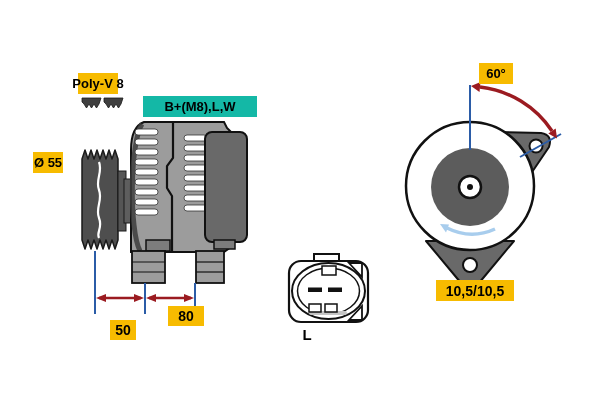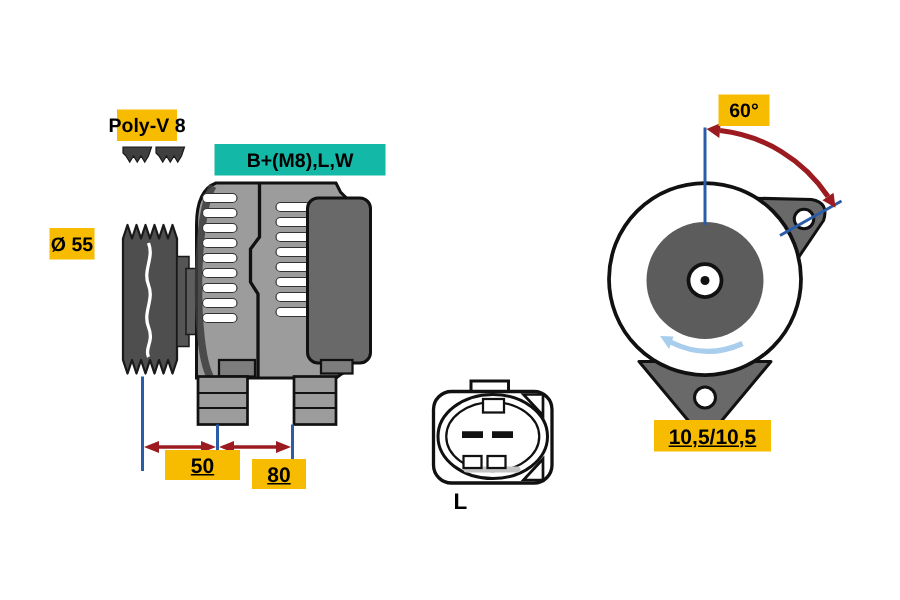--- a/index.html
+++ b/index.html
@@ -5,21 +5,21 @@
   html,body{margin:0;padding:0;}
   body{width:600px;height:400px;background:#ffffff;font-family:"Liberation Sans",sans-serif;overflow:hidden;}
   #stage{position:relative;width:600px;height:400px;background:#ffffff;}
   #drawing{position:absolute;left:0;top:0;}
   .lbl{position:absolute;display:flex;align-items:center;justify-content:center;
        font-weight:bold;color:#000;white-space:nowrap;line-height:1;}
   .lbl-yellow{background:#F7BB00;}
   .lbl-blue{background:#14b8a6;}
   .lbl-plain{background:transparent;font-weight:600;}
   .fs13{font-size:13px;}
-  .fs14{font-size:14px;text-decoration:underline;}
+  .fs14{font-size:14px;}
   .fs15{font-size:15px;}
 </style>
 </head>
 <body>
 
 <div id="stage">
 
   <svg id="drawing" width="600" height="400" viewBox="0 0 600 400">
 
     <g>
@@ -134,21 +134,21 @@
       <rect x="325" y="304" width="12" height="8" fill="#ffffff" stroke="#111111" stroke-width="1.5"></rect>
     </g>
   </svg>
 
   <div class="lbl lbl-yellow fs13" style="left:78px;top:73px;width:40px;height:21px;">Poly-V 8</div>
 
   <div class="lbl lbl-blue fs13" style="left:143px;top:96px;width:114px;height:21px;">B+(M8),L,W</div>
 
   <div class="lbl lbl-yellow fs13" style="left:33px;top:152px;width:30px;height:21px;">Ø 55</div>
 
-  <div class="lbl lbl-yellow fs14" style="left:110px;top:300px;width:50px;height:20px;">50</div>
+  <div class="lbl lbl-yellow fs14" style="left:110px;top:320px;width:26px;height:20px;">50</div>
 
   <div class="lbl lbl-yellow fs14" style="left:168px;top:306px;width:36px;height:20px;">80</div>
 
   <div class="lbl lbl-yellow fs13" style="left:479px;top:63px;width:34px;height:21px;">60°</div>
 
 
   <div class="lbl lbl-yellow fs14" style="left:436px;top:280px;width:78px;height:21px;">10,5/10,5</div>
 
   <div class="lbl lbl-plain fs15" style="left:297px;top:325px;width:20px;height:18px;">L</div>
 </div>

